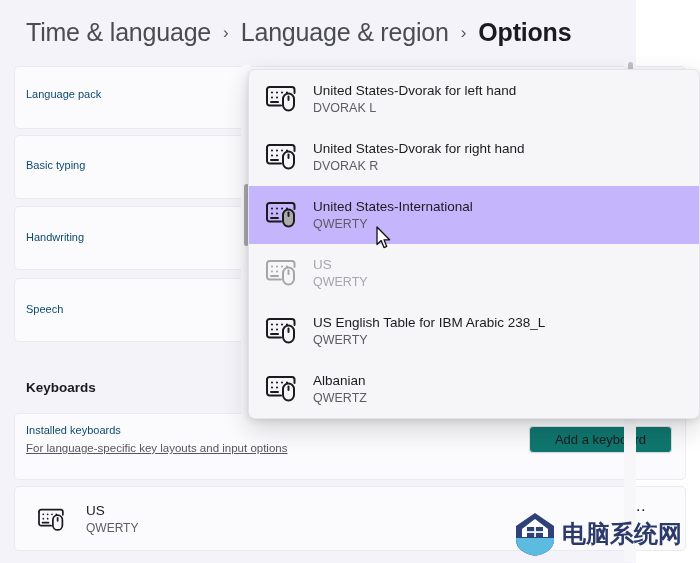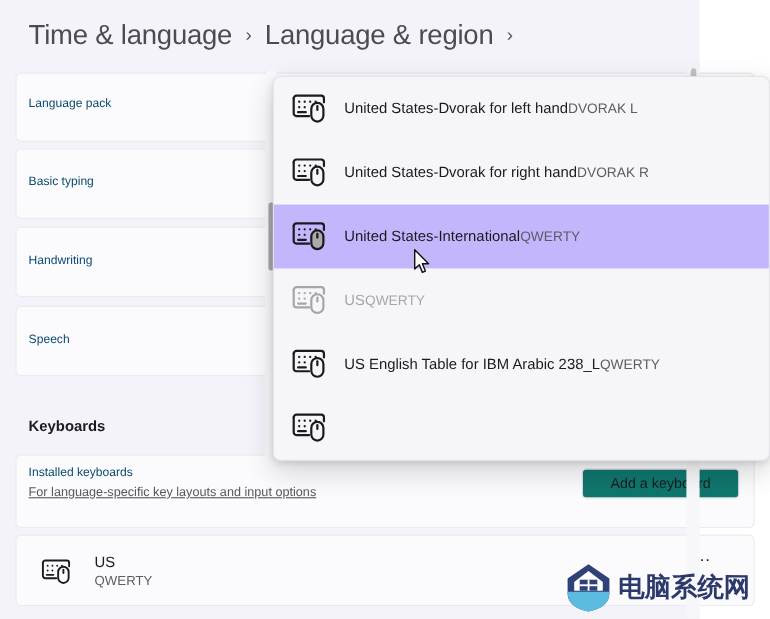--- a/index.html
+++ b/index.html
@@ -146,21 +146,21 @@
     padding-left: 16px;
     cursor: default;
   }
   .fly-item.selected { background: #c4b5fd; }
   .fly-item .kb-icon {
     width: 34px; height: 30px;
     flex: 0 0 34px;
     margin-right: 14px;
     display: block;
   }
-  .fly-text { display: flex; justify-content: center; }
+  .fly-text { display: flex; flex-direction: column; justify-content: center; }
   .fly-title {
     font-size: 13.5px;
     color: #1b1b1f;
     line-height: 17px;
   }
   .fly-sub {
     font-size: 12.5px;
     color: #5c5c64;
     line-height: 17px;
     margin-top: 1px;
@@ -213,20 +213,21 @@
 </head>
 <body>
 
 <div id="root">
 
   <div class="breadcrumb">
     <span class="crumb">Time &amp; language</span>
     <span class="crumb-sep">›</span>
     <span class="crumb">Language &amp; region</span>
     <span class="crumb-sep">›</span>
+    <span class="crumb current">Options</span>
   </div>
 
   <div class="card" style="top:66px; height:63px;">
   </div>
   <div class="card-label" style="top:88px;">Language pack</div>
 
   <div class="card" style="top:135px; height:64px;">
   </div>
   <div class="card-label" style="top:159px;">Basic typing</div>
 
@@ -401,20 +402,24 @@
           <circle cx="12" cy="8.5" r="1.05" fill="#1b1b1f" stroke="none"></circle>
           <circle cx="17" cy="8.5" r="1.05" fill="#1b1b1f" stroke="none"></circle>
           <circle cx="22" cy="8.5" r="1.05" fill="#1b1b1f" stroke="none"></circle>
           <circle cx="7" cy="13.5" r="1.05" fill="#1b1b1f" stroke="none"></circle>
           <circle cx="12" cy="13.5" r="1.05" fill="#1b1b1f" stroke="none"></circle>
           <path d="M6 18h7"></path>
           <rect x="18" y="9.5" width="11" height="17" rx="5.5" fill="#f6f6f8"></rect>
           <path d="M23.5 12.5v3.5"></path>
         </svg>
       </span>
+      <span class="fly-text">
+        <span class="fly-title">Albanian</span>
+        <span class="fly-sub">QWERTZ</span>
+      </span>
     </div>
 
   </div>
 
   <span class="cursor">
     <svg viewBox="0 0 16 24" width="16" height="24">
       <path d="M1 1 L1 18.5 L5.2 14.6 L8 21.6 L10.7 20.4 L8 13.8 L13.6 13.8 Z" fill="#ffffff" stroke="#111111" stroke-width="1.3" stroke-linejoin="round"></path>
     </svg>
   </span>
 

